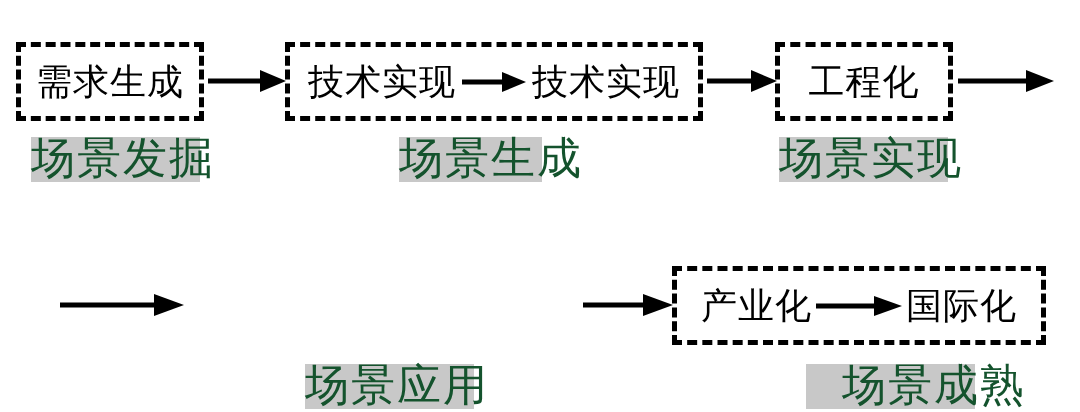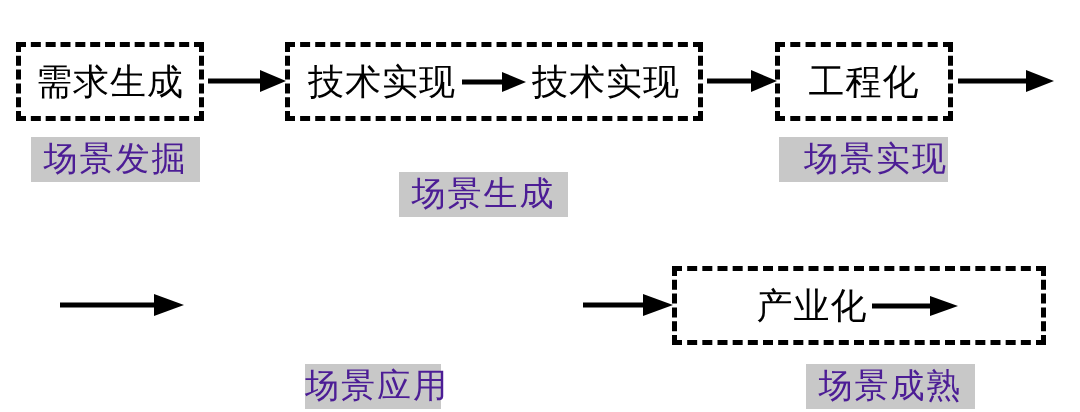--- a/index.html
+++ b/index.html
@@ -46,23 +46,23 @@
     font-size: 36px;
     line-height: 1;
     color: #000000;
     letter-spacing: 1px;
   }
 
   
   .phase-label {
     position: absolute;
     background: #c8c8c8;
-    color: #4c1d95;
+    color: #14532d;
     font-family: "Liberation Serif", "DejaVu Serif", serif;
-    font-size: 34px;
+    font-size: 44px;
     line-height: 44px;
     height: 45px;
     text-align: center;
     letter-spacing: 2px;
     white-space: nowrap;
     box-sizing: border-box;
   }
 
   
   .arrow {
@@ -102,21 +102,21 @@
       <span class="inline-arrow" style="margin:0 6px;">
         <svg width="64" height="22" viewBox="0 0 64 22">
           <line x1="0" y1="11" x2="46" y2="11" stroke="#000000" stroke-width="5"></line>
           <polygon points="40,1 64,11 40,21" fill="#000000"></polygon>
         </svg>
       </span>
       <span class="node-text">技术实现</span>
     </div>
   </div>
 
-  <div class="phase-label" style="left:399px; top:121px; width:169px;margin-top:35px;">场景生成</div>
+  <div class="phase-label" style="left:399px; top:121px; width:143px;">场景生成</div>
 
   <div class="arrow" style="left:707px; top:53px; width:70px; height:24px;">
     <svg width="70" height="24" viewBox="0 0 70 24">
       <line x1="0" y1="12" x2="50" y2="12" stroke="#000000" stroke-width="5"></line>
       <polygon points="44,1 70,12 44,23" fill="#000000"></polygon>
     </svg>
   </div>
 
   <div class="stage-box" style="left:775px; top:26px; width:178px; height:79px;text-align:right;">
     <div class="node-row">
@@ -134,36 +134,37 @@
   </div>
 
   <div class="arrow" style="left:60px; top:277px; width:124px; height:24px;">
     <svg width="124" height="24" viewBox="0 0 124 24">
       <line x1="0" y1="12" x2="100" y2="12" stroke="#000000" stroke-width="5"></line>
       <polygon points="94,1 124,12 94,23" fill="#000000"></polygon>
     </svg>
   </div>
 
 
-  <div class="phase-label" style="left:305px; top:348px; width:136px;">场景应用</div>
+  <div class="phase-label" style="left:305px; top:348px; width:169px;">场景应用</div>
 
   <div class="arrow" style="left:583px; top:277px; width:90px; height:24px;">
     <svg width="90" height="24" viewBox="0 0 90 24">
       <line x1="0" y1="12" x2="66" y2="12" stroke="#000000" stroke-width="5"></line>
       <polygon points="60,1 90,12 60,23" fill="#000000"></polygon>
     </svg>
   </div>
 
   <div class="stage-box" style="left:672px; top:250px; width:374px; height:79px;">
     <div class="node-row">
       <span class="node-text">产业化</span>
       <span class="inline-arrow" style="margin:0 4px;">
         <svg width="86" height="22" viewBox="0 0 86 22">
           <line x1="0" y1="11" x2="64" y2="11" stroke="#000000" stroke-width="5"></line>
           <polygon points="58,1 86,11 58,21" fill="#000000"></polygon>
         </svg>
       </span>
+      <span class="node-text">国际化</span>
     </div>
   </div>
 
-  <div class="phase-label" style="left:806px; top:348px; width:169px;">场景成熟</div>
+  <div class="phase-label" style="left:806px; top:348px; width:169px;padding-left:36px;">场景成熟</div>
 
 </div>
 
 </body></html>

